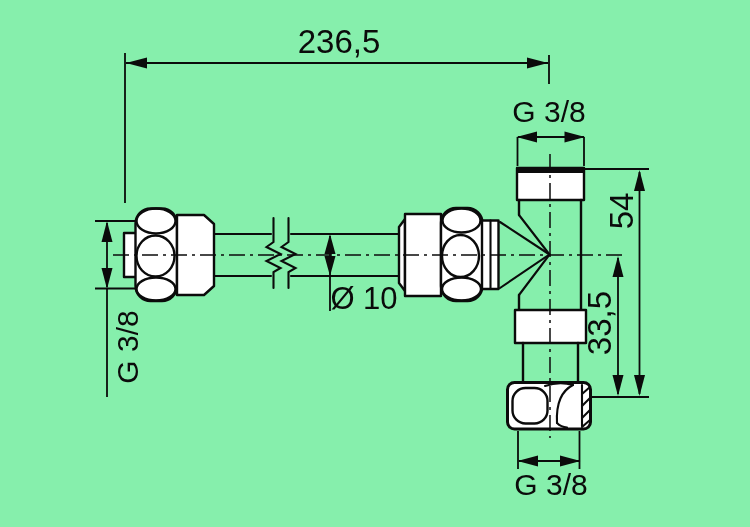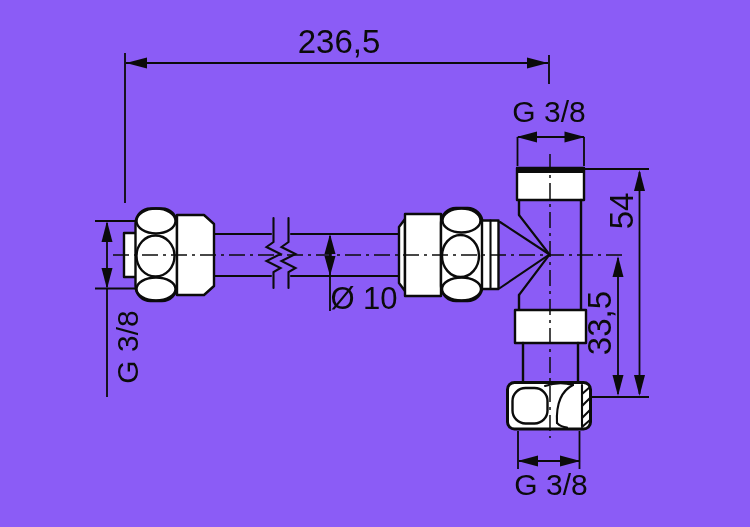--- a/index.html
+++ b/index.html
@@ -4,21 +4,21 @@
 <style>
   html, body {
     margin: 0;
     padding: 0;
     background: #ffffff;
   }
   .stage {
     position: relative;
     width: 750px;
     height: 527px;
-    background: #8b5cf6;
+    background: #86efac;
     overflow: hidden;
   }
   svg { display: block; }
 
   
   .part {
     fill: #ffffff;
     stroke: #0b0b0b;
     stroke-width: 2.4;
     stroke-linejoin: round;

